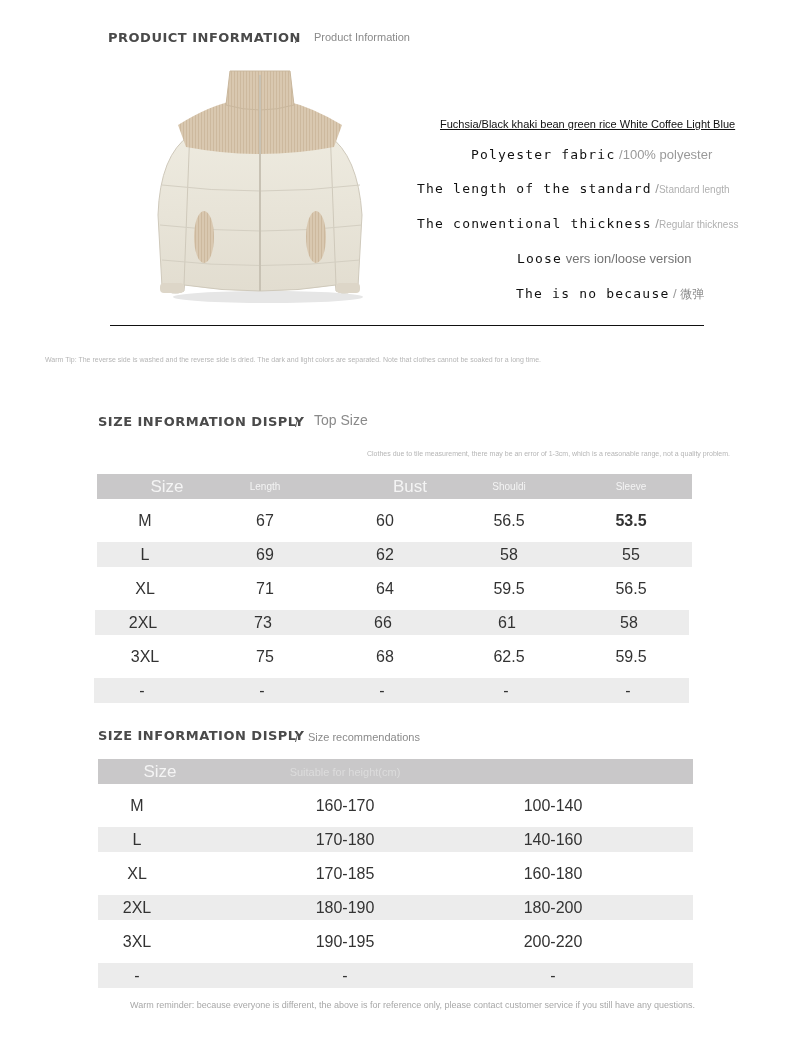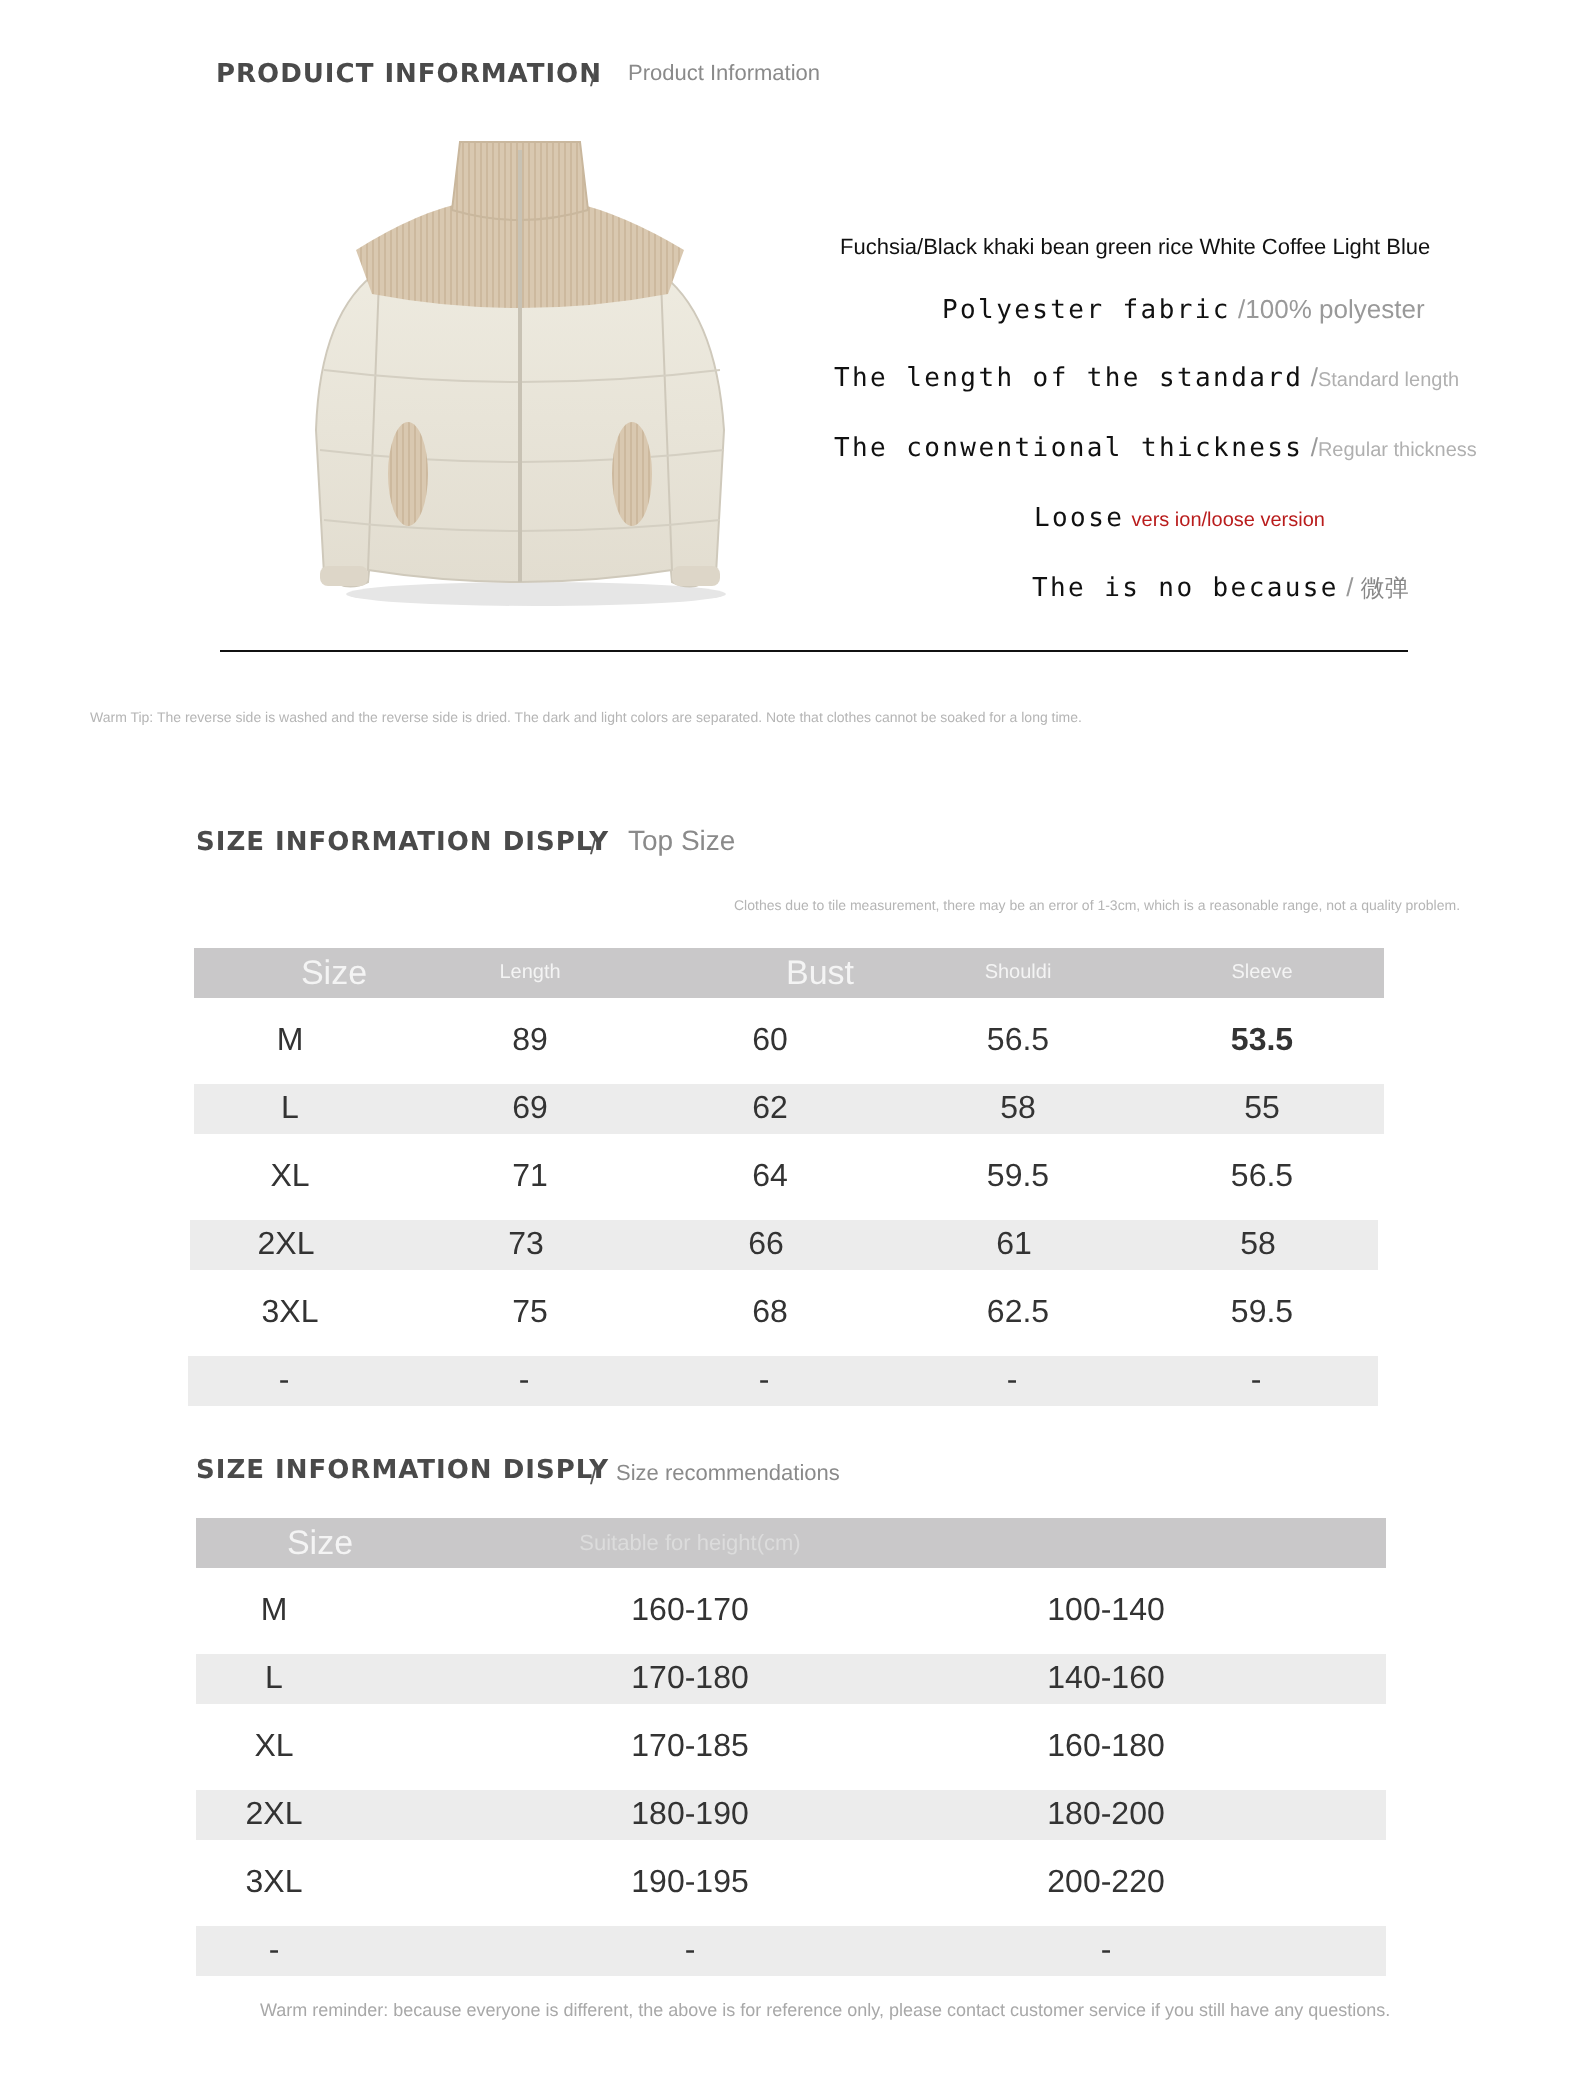--- a/index.html
+++ b/index.html
@@ -67,33 +67,33 @@
     <line x1="110" y1="10" x2="110" y2="226" stroke="#c8c2b4" stroke-width="2"></line>
 
     <ellipse cx="54" cy="172" rx="10" ry="26" fill="url(#cord)"></ellipse>
     <ellipse cx="166" cy="172" rx="10" ry="26" fill="url(#cord)"></ellipse>
 
     <rect x="10" y="218" width="24" height="10" rx="4" fill="#ddd6c8"></rect>
     <rect x="186" y="218" width="24" height="10" rx="4" fill="#ddd6c8"></rect>
   </svg>
 </div>
 
-<div class="abs colors" style="left:420px; top:118px;">Fuchsia/Black khaki bean green rice White Coffee Light Blue</div>
+<div class="abs colors" style="left:440px; top:118px;text-decoration:underline;">Fuchsia/Black khaki bean green rice White Coffee Light Blue</div>
 
 <div class="abs attr" style="left:471px; top:147px;">
   <span>Polyester fabric</span><span class="en-val"> /</span><span class="en-val" style="font-size:13px;">100% polyester</span>
 </div>
 <div class="abs attr" style="left:417px; top:181px;">
   <span>The length of the standard</span><span class="en-val"> /</span><span class="en-val" style="font-size:10px; color:#b0b0b0;">Standard length</span>
 </div>
 <div class="abs attr" style="left:417px; top:216px;">
   <span>The conwentional thickness</span><span class="en-val"> /</span><span class="en-val" style="font-size:10px; color:#b0b0b0;">Regular thickness</span>
 </div>
 <div class="abs attr" style="left:517px; top:251px;">
-  <span>Loose</span><span class="en-val"> </span><span class="en-val" style="font-size:10px; color:#b91c1c;">vers ion/loose version</span>
+  <span>Loose</span><span class="en-val"> </span><span class="en-val" style="font-size:13px; color:#737373;">vers ion/loose version</span>
 </div>
 <div class="abs attr" style="left:516px; top:286px;">
   <span>The is no because</span><span class="en-val"> / </span><span class="en-val" style="font-size:12px; color:#888; font-family:Liberation Serif, serif;">微弹</span>
 </div>
 
 <div class="abs divider"></div>
 <div class="abs tip-small" style="left:45px; top:356px;">Warm Tip: The reverse side is washed and the reverse side is dried. The dark and light colors are separated. Note that clothes cannot be soaked for a long time.</div>
 
 <div class="abs sec-title" style="left:98px; top:414px; font-size:13px;">SIZE INFORMATION  DISPLY</div>
 <div class="abs slash" style="left:295px; top:416px;">/</div>
@@ -103,21 +103,21 @@
 <div class="tbl" style="left:97px; top:474px; width:596px; height:230px;">
   <div class="trow hdr" style="top:0; width:595px;">
     <div class="cell big" style="left:0; width:90px;">Size</div>
     <div class="cell small" style="left:108px; width:120px;">Length</div>
     <div class="cell big" style="left:228px; width:120px;">Bust</div>
     <div class="cell small" style="left:352px; width:120px;">Shouldi</div>
     <div class="cell small" style="left:474px; width:120px;">Sleeve</div>
   </div>
   <div class="trow" style="top:34px; width:595px;">
     <div class="cell" style="left:8px; width:80px;">M</div>
-    <div class="cell" style="left:108px; width:120px;">89</div>
+    <div class="cell" style="left:108px; width:120px;">67</div>
     <div class="cell" style="left:228px; width:120px;">60</div>
     <div class="cell" style="left:352px; width:120px;">56.5</div>
     <div class="cell" style="left:474px; width:120px;font-weight:bold;">53.5</div>
   </div>
   <div class="trow shade" style="top:68px; width:595px;">
     <div class="cell" style="left:8px; width:80px;">L</div>
     <div class="cell" style="left:108px; width:120px;">69</div>
     <div class="cell" style="left:228px; width:120px;">62</div>
     <div class="cell" style="left:352px; width:120px;">58</div>
     <div class="cell" style="left:474px; width:120px;text-align:center;">55</div>

